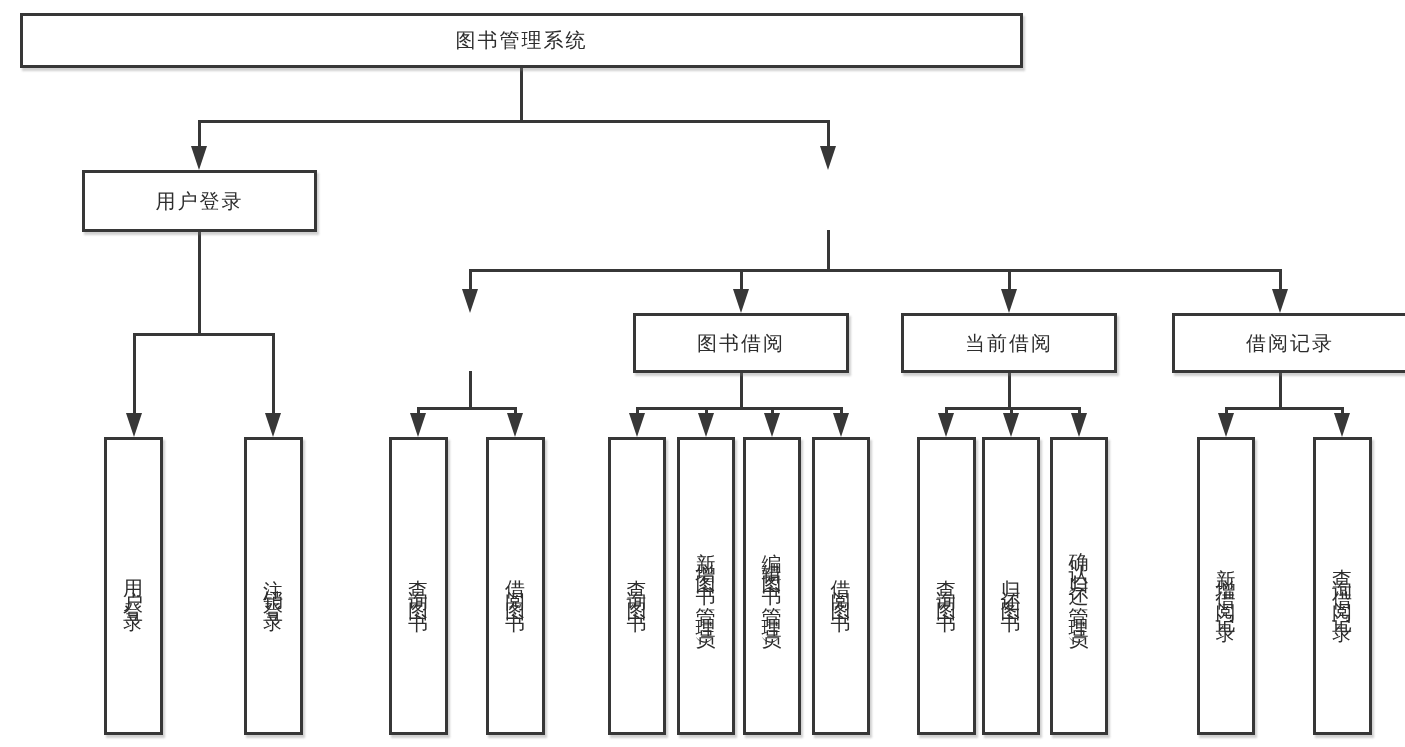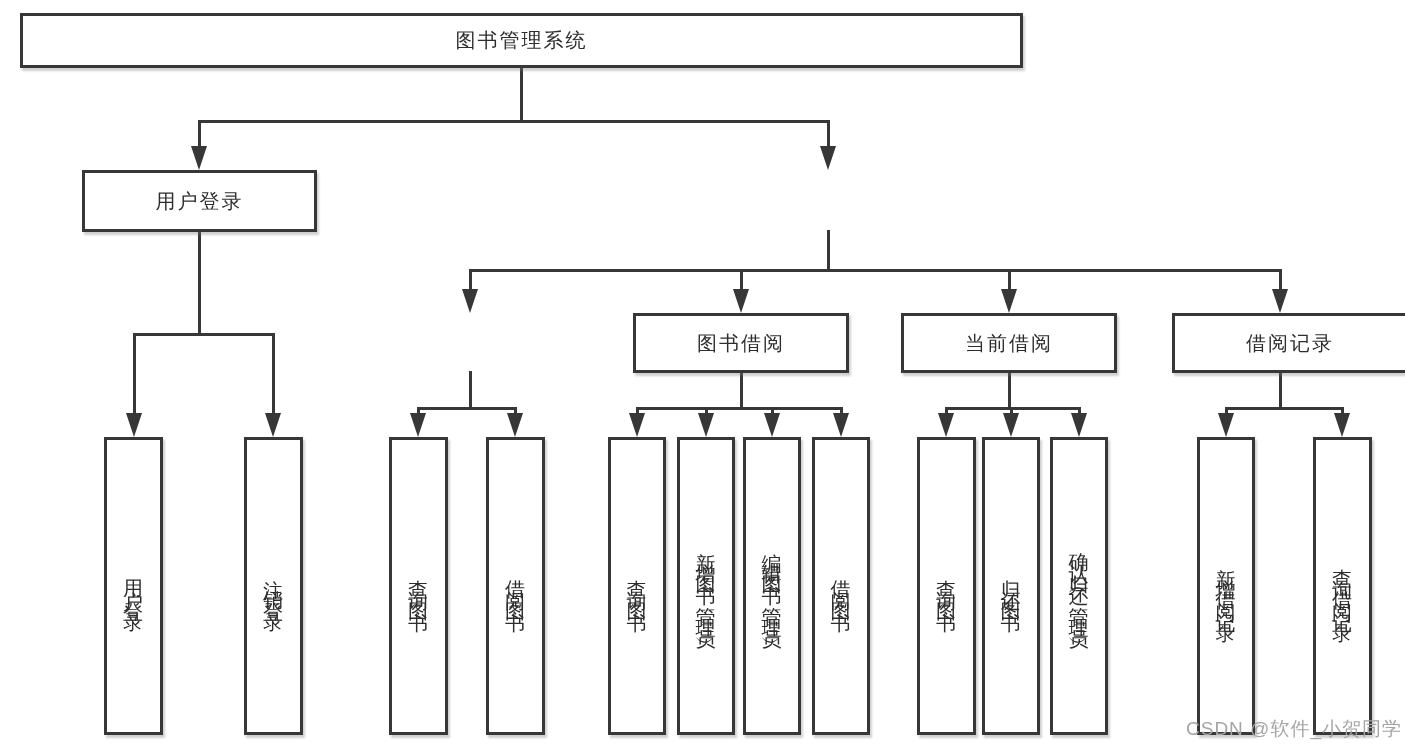--- a/index.html
+++ b/index.html
@@ -149,15 +149,14 @@
     <span class="lbl">确认归还（管理员）</span>
   </div>
 
   <div class="node v" style="left:1197px;top:437px;width:58px;height:298px;">
     <span class="lbl">新增借阅记录</span>
   </div>
   <div class="node v" style="left:1313px;top:437px;width:59px;height:298px;">
     <span class="lbl">查询借阅记录</span>
   </div>
 
-  <div class="watermark">CSDN @软件_小贺同学</div>
 
 </div>
 
 </body></html>

